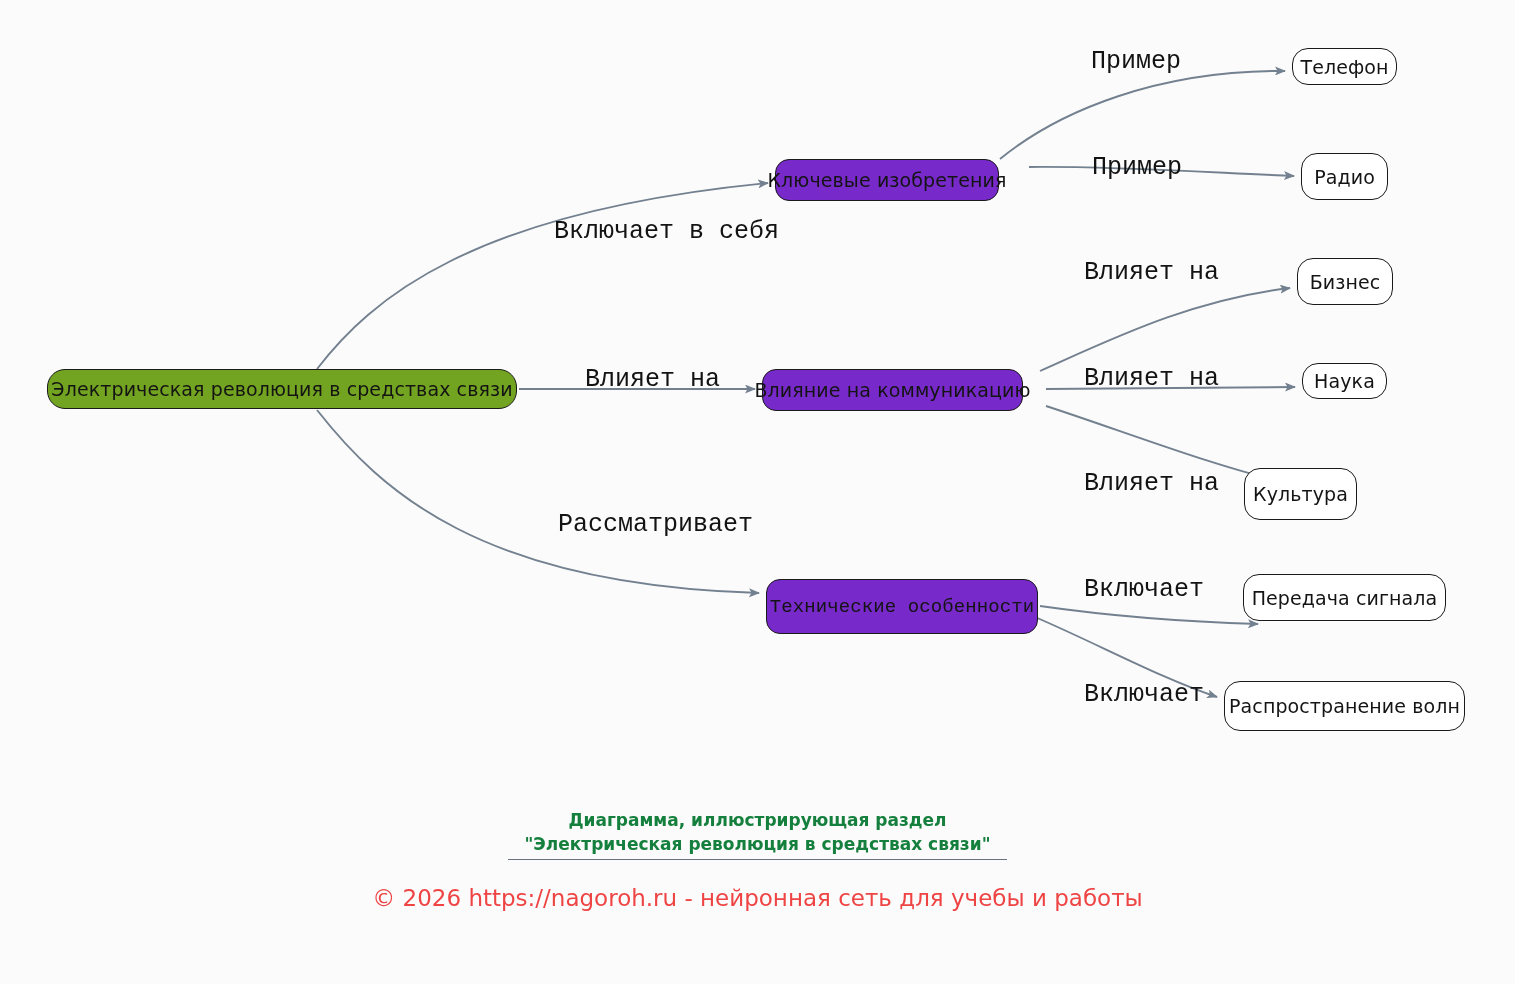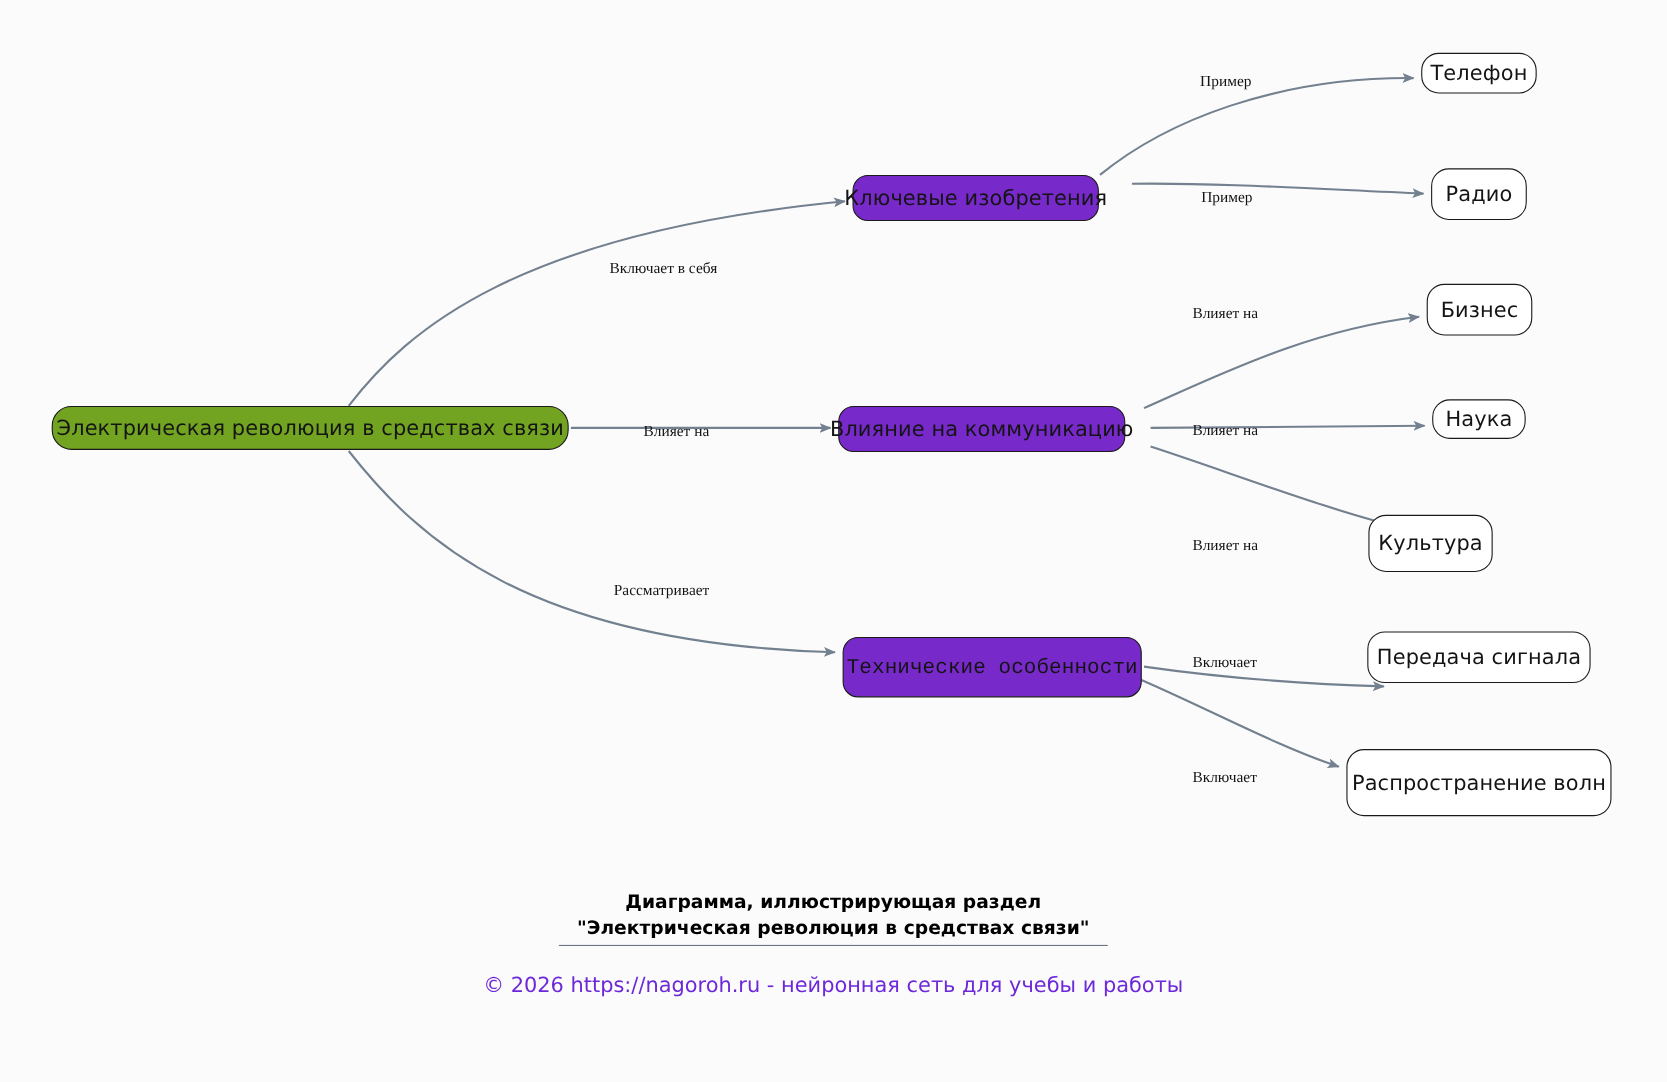--- a/index.html
+++ b/index.html
@@ -45,53 +45,52 @@
   }
   .node.branch {
     background: #7729c9;
   }
   .node.leaf {
     background: #ffffff;
     border-radius: 16px;
   }
   .edge-label {
     position: absolute;
-    font-family: Liberation Serif, serif;
-    font-size: 14px;
+    font-family: Liberation Mono, monospace;
+    font-size: 25px;
     color: #131313;
     white-space: nowrap;
-    margin-top: 20px;
   }
   .footer {
     position: absolute;
     left: 0;
     width: 1515px;
     text-align: center;
   }
   .caption {
     top: 808px;
     font-family: "DejaVu Sans", sans-serif;
     font-size: 17px;
     font-weight: bold;
-    color: #000000;
+    color: #15803d;
     line-height: 24px;
   }
   .caption-rule {
     position: absolute;
     top: 859px;
     left: 508px;
     width: 499px;
     height: 0;
     border-top: 1.5px solid #6b7382;
   }
   .copyright {
     top: 885px;
     font-family: "DejaVu Sans", sans-serif;
-    font-size: 19px;
-    color: #6d28d9;
+    font-size: 23px;
+    color: #ef4444;
   }
 </style>
 </head>
 <body>
 
 <div id="canvas">
 
   <svg id="edges" viewBox="0 0 1515 984">
     <defs>
       <marker id="arrow" markerWidth="11" markerHeight="9" refX="10" refY="4.5" orient="auto" markerUnits="userSpaceOnUse">
@@ -136,21 +135,21 @@
     </div>
   <div class="node leaf" style="left:1302px;top:363px;width:85px;height:36px;justify-content:center;">
       <span>Наука</span>
     </div>
   <div class="node leaf" style="left:1244px;top:468px;width:113px;height:52px;">
       <span>Культура</span>
     </div>
   <div class="node leaf" style="left:1243px;top:574px;width:203px;height:47px;">
       <span>Передача сигнала</span>
     </div>
-  <div class="node leaf" style="left:1224px;top:681px;width:241px;height:61px;">
+  <div class="node leaf" style="left:1224px;top:681px;width:241px;height:50px;">
       <span>Распространение волн</span>
     </div>
 
   <div class="edge-label" style="left:554px;top:217px;">Включает в себя</div>
   <div class="edge-label" style="left:585px;top:365px;">Влияет на</div>
   <div class="edge-label" style="left:558px;top:510px;">Рассматривает</div>
   <div class="edge-label" style="left:1091px;top:47px;">Пример</div>
   <div class="edge-label" style="left:1092px;top:153px;">Пример</div>
   <div class="edge-label" style="left:1084px;top:258px;">Влияет на</div>
   <div class="edge-label" style="left:1084px;top:364px;">Влияет на</div>

